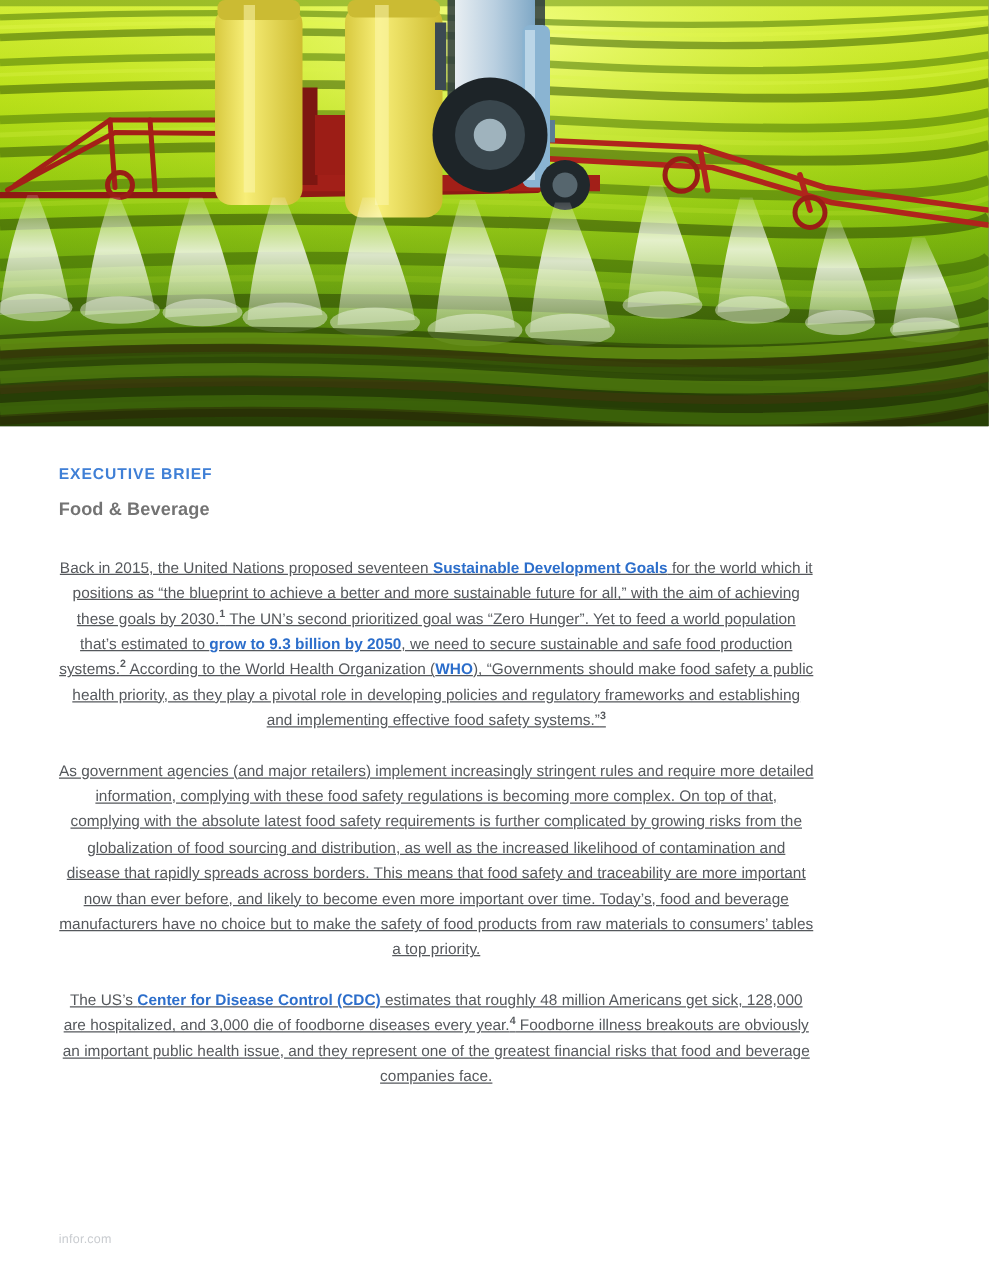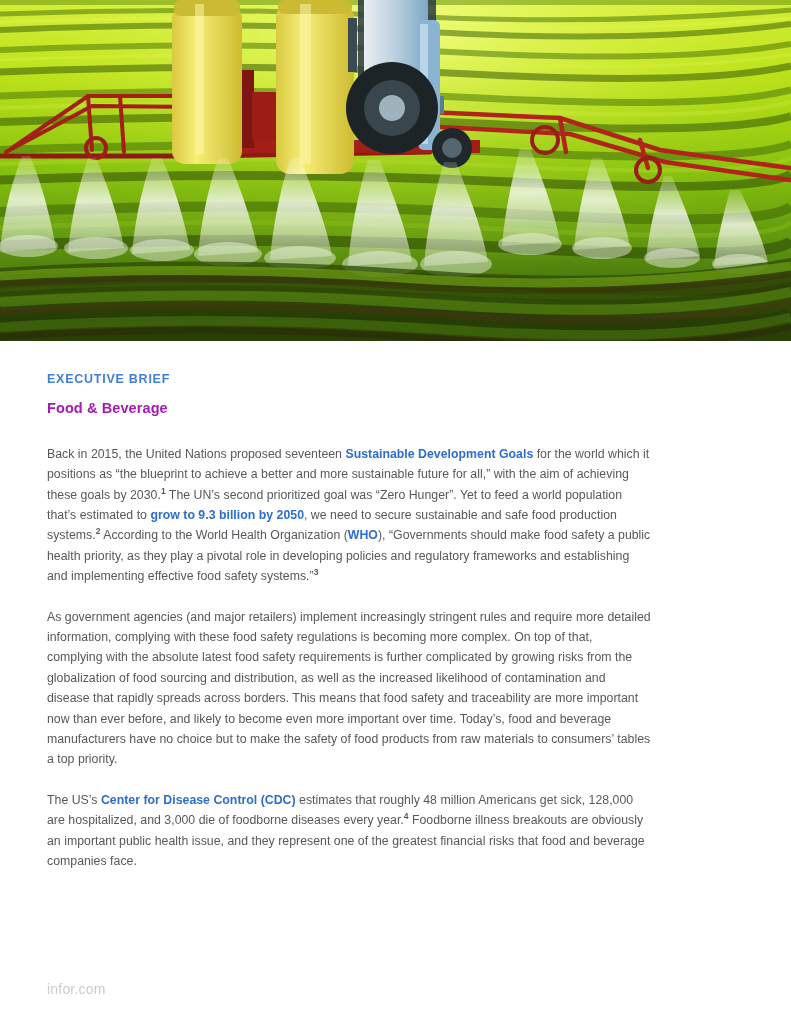--- a/index.html
+++ b/index.html
@@ -46,54 +46,55 @@
     color: #3c3c3c;
     line-height: 1.30;
     margin: 0 0 19px 0;
     letter-spacing: -0.2px;
     max-width: 640px;
   }
   .doc-title .line { display: block; }
   .subtitle {
     font-size: 14.5px;
     font-weight: bold;
-    color: #a21caf;
+    color: #737373;
     margin: 0 0 28px 0;
     letter-spacing: 0.1px;
   }
 
   .body-copy { max-width: 612px; }
   .body-copy p {
     font-size: 12.3px;
     line-height: 20.4px;
     color: #55585c;
     margin: 0 0 20px 0;
-    text-align: left;
+    text-align: center;
     letter-spacing: 0.02px;
+    text-decoration: underline;
   }
   .body-copy p:last-child { margin-bottom: 16px; }
   .lnk {
     color: #2c6ecb;
     font-weight: bold;
     text-decoration: none;
   }
   sup {
     font-size: 8.5px;
     font-weight: bold;
     vertical-align: super;
     line-height: 0;
     color: #55585c;
   }
 
   
   .footer {
     position: absolute;
     left: 47px;
     bottom: 27px;
-    font-size: 14px;
+    font-size: 10px;
     color: #c9ccd0;
     letter-spacing: 0.2px;
   }
 </style>
 </head>
 <body>
 
 <div class="hero">
   <svg viewBox="0 0 791 341" preserveAspectRatio="none">
     <defs>

